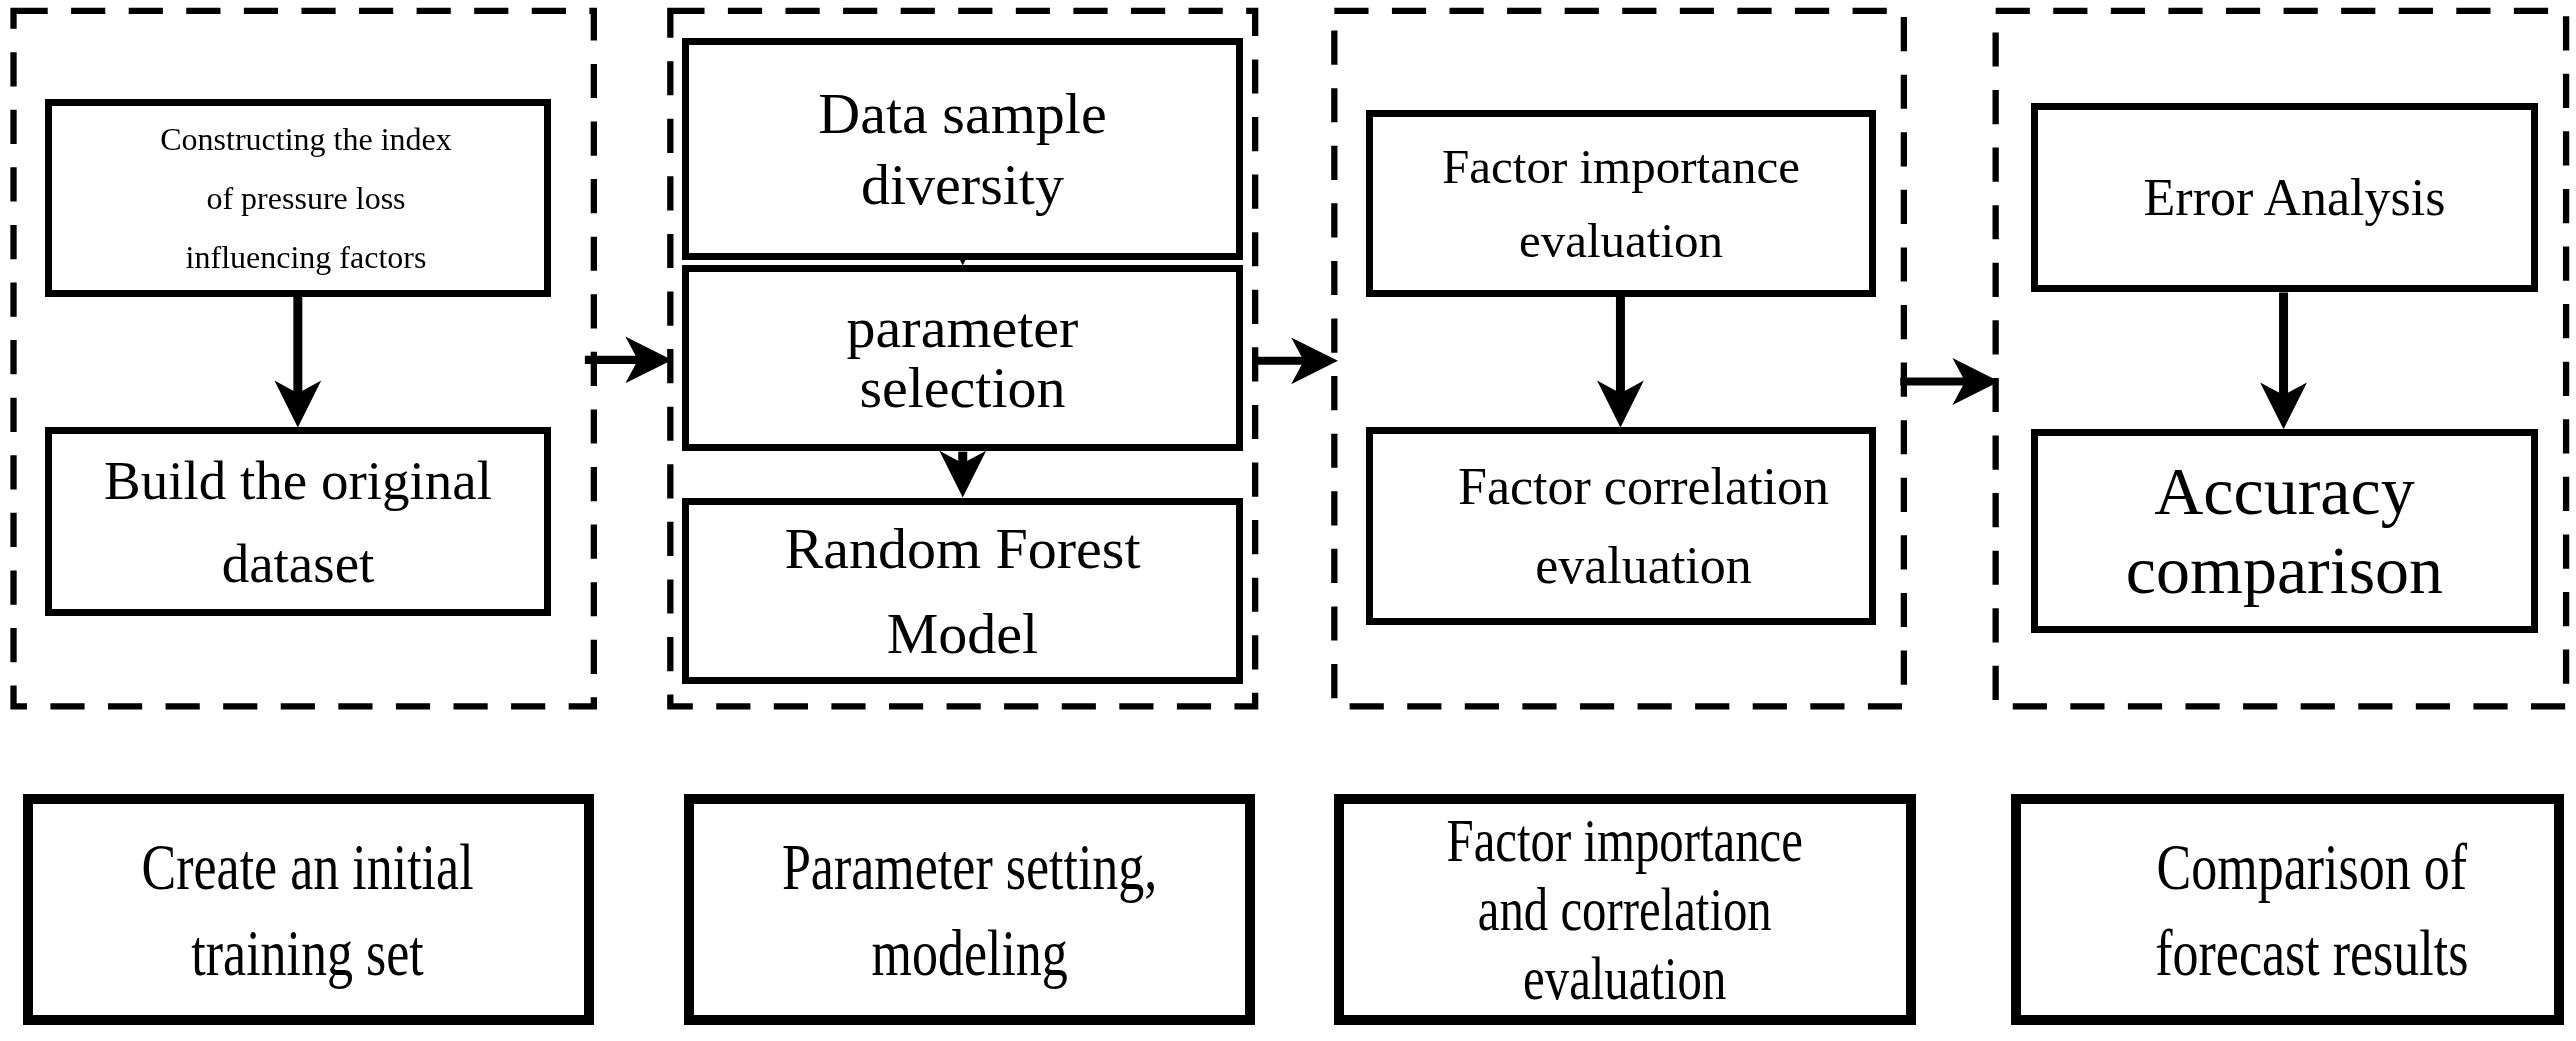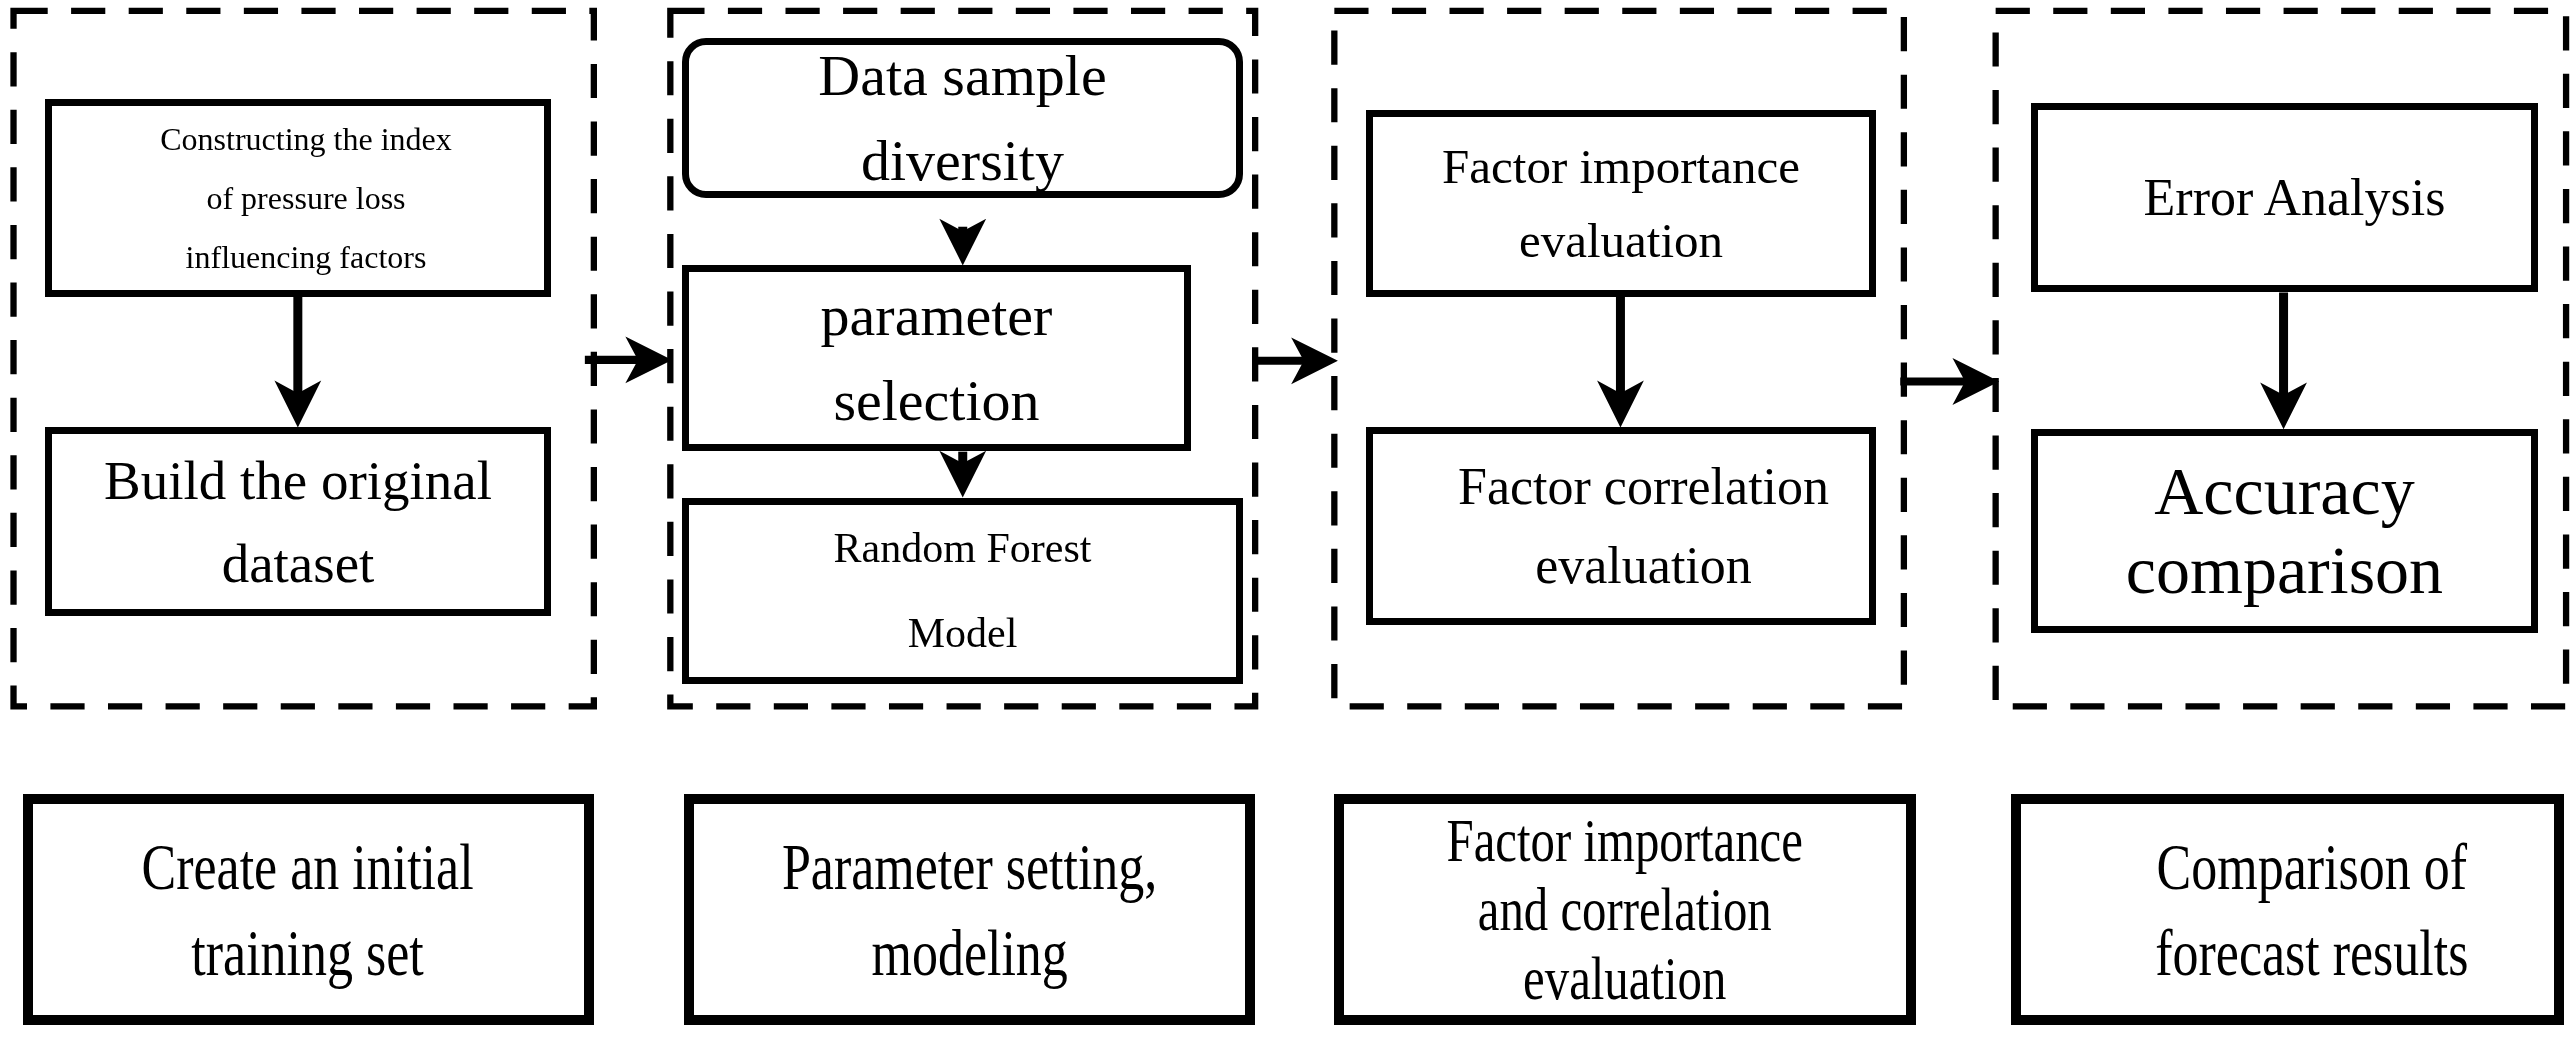--- a/index.html
+++ b/index.html
@@ -38,23 +38,23 @@
   .summary {
     border-width: 10.8px;
   }
   .summary .txt {
     transform: scaleX(0.80);
   }
   
   .b11 { left: 45px;  top: 99px; width: 506px; height: 198px; font-size: 32px; line-height: 59px; padding-left: 16px; }
   .b12 { left: 45px;  top: 427px; width: 506px; height: 189px; font-size: 55px; line-height: 83px; }
   
-  .b21 { left: 682px; top: 38px;  width: 561px; height: 160px; font-size: 58px; line-height: 85px; border-radius: 24px; }
-  .b22 { left: 682px; top: 265px; width: 509px; height: 186px; font-size: 58px; line-height: 85px; }
-  .b23 { left: 682px; top: 498px; width: 561px; height: 186px; font-size: 42px; line-height: 85px; }
+  .b21 { left: 682px; top: 38px;  width: 561px; height: 222px; font-size: 58px; line-height: 71px; }
+  .b22 { left: 682px; top: 265px; width: 561px; height: 186px; font-size: 58px; line-height: 60px; }
+  .b23 { left: 682px; top: 498px; width: 561px; height: 186px; font-size: 58px; line-height: 85px; }
   
   .b31 { left: 1366px; top: 110px; width: 510px; height: 187px; font-size: 49px; line-height: 74px; }
   .b32 { left: 1366px; top: 427px; width: 510px; height: 198px; font-size: 52px; line-height: 79px; padding-left: 45px; }
   
   .b41 { left: 2031px; top: 103px; width: 507px; height: 189px; font-size: 52px; line-height: 79px; padding-left: 20px; }
   .b42 { left: 2031px; top: 429px; width: 507px; height: 204px; font-size: 68px; line-height: 79px; }
   
   .s1 { left: 22.5px;   top: 794px; width: 571px; height: 231px; font-size: 65px; line-height: 86px; }
   .s2 { left: 684px;  top: 794px; width: 571px; height: 231px; font-size: 65px; line-height: 86px; }
   .s3 { left: 1334px; top: 794px; width: 582px; height: 231px; font-size: 61px; line-height: 69px; }

